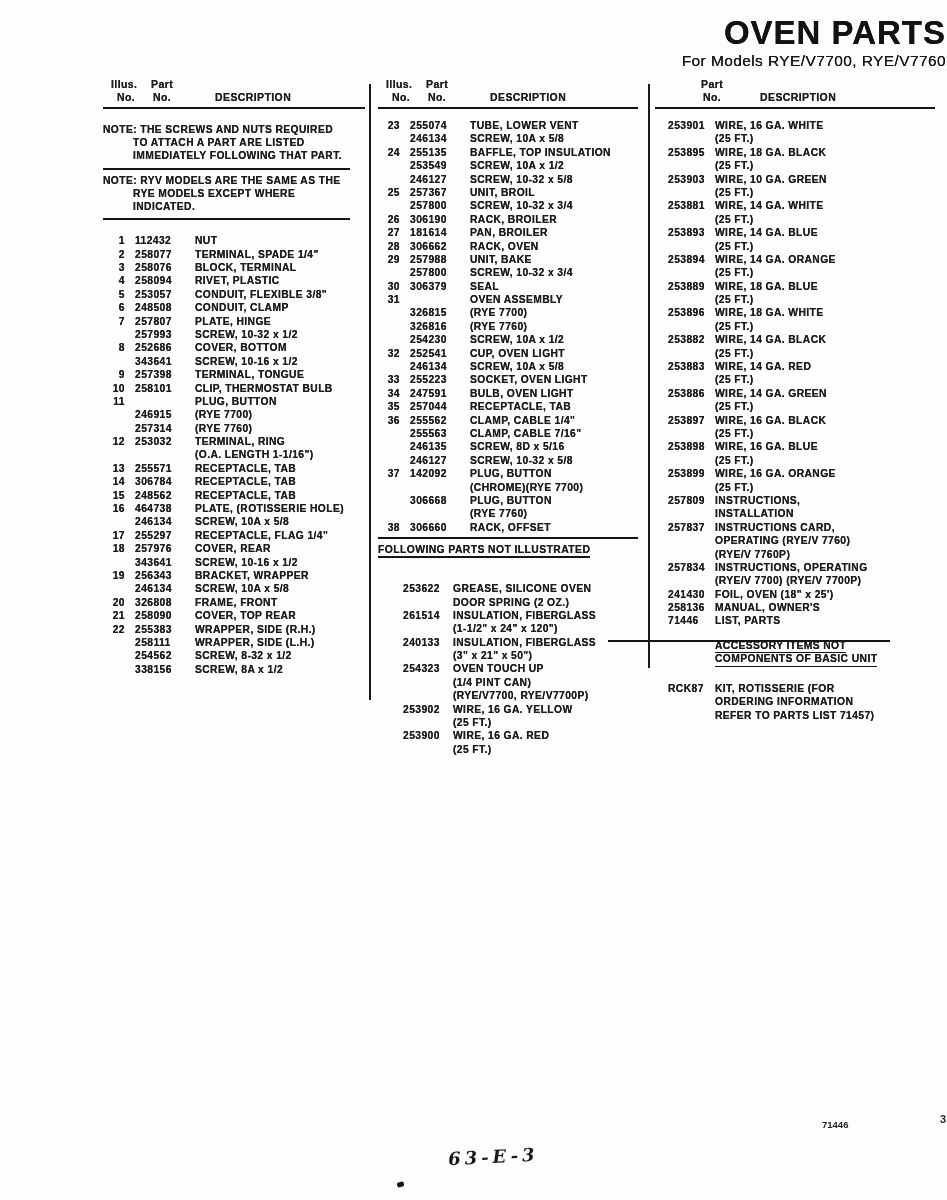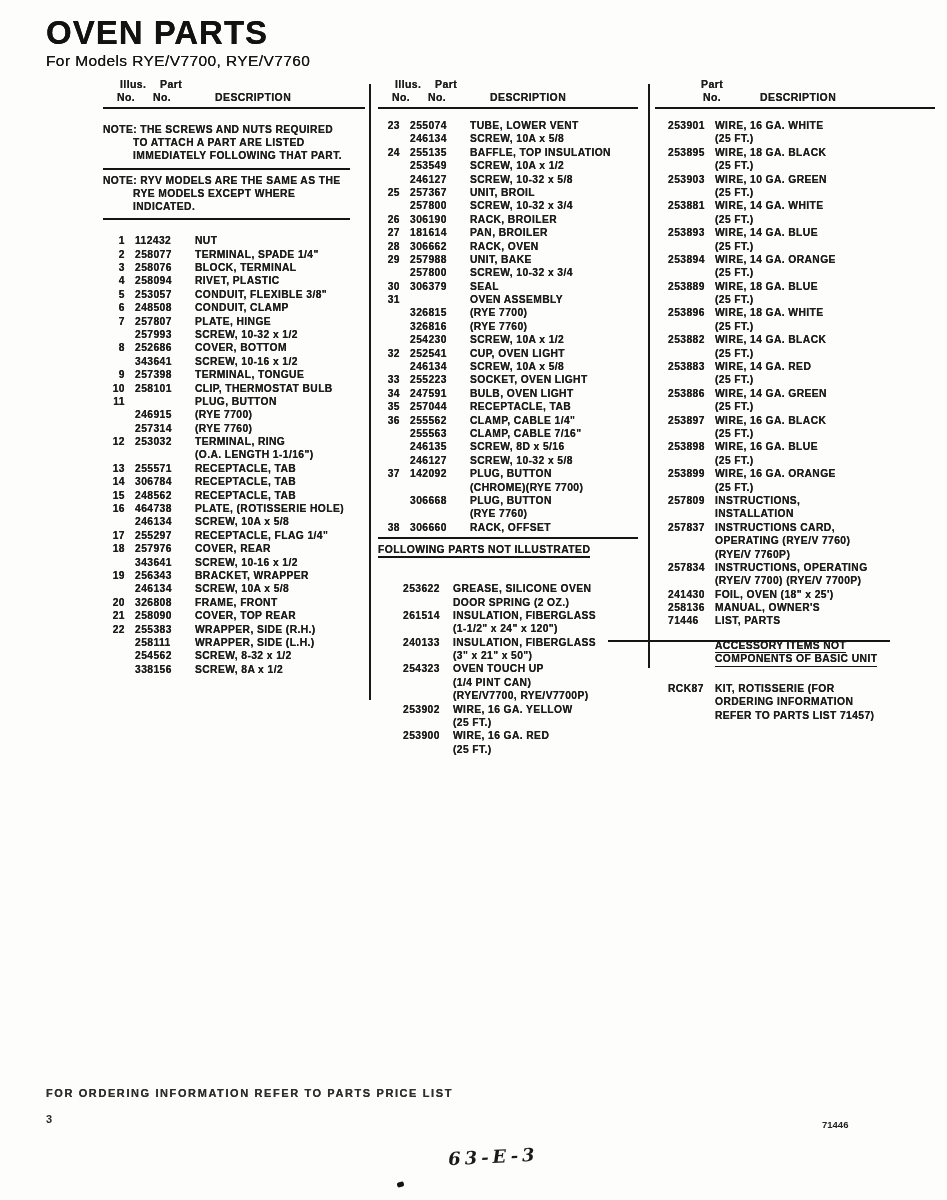--- a/index.html
+++ b/index.html
@@ -7,33 +7,33 @@
   body {
     position:relative;
     background:#fdfdfb;
     font-family:"Liberation Sans","DejaVu Sans",sans-serif;
     color:#1d1d1d;
     overflow:hidden;
   }
   .sheet { position:absolute; inset:0; }
 
   
-  .center-wrap { position:absolute; left:46px; width:900px; text-align:left; }
+  .center-wrap { position:absolute; left:46px; width:900px; text-align:right; }
   .title { top:14px; font-size:33px; font-weight:bold; letter-spacing:1px; color:#121212; text-shadow:0 0 .6px #121212; }
   .subtitle { top:52px; font-size:15.5px; font-weight:normal; letter-spacing:.4px; color:#161616; text-shadow:0 0 .4px #161616; }
 
   
   .col { position:absolute; top:78px; font-size:10.3px; font-weight:bold; letter-spacing:.4px; text-shadow:0 0 .4px #222; }
   .col1 { left:103px; width:262px; }
   .col2 { left:378px; width:260px; }
   .col3 { left:655px; width:280px; }
 
   .col-head { border-bottom:2.2px solid #151515; padding-bottom:3px; font-size:10.5px; }
   .ch-l1, .ch-l2 { height:13px; line-height:13px; display:flex; white-space:nowrap; }
-  .col1 .ch-illus, .col2 .ch-illus { margin-left:17px; width:40px; }
+  .col1 .ch-illus, .col2 .ch-illus { margin-left:8px; width:40px; }
   .col1 .ch-no1,  .col2 .ch-no1  { margin-left:14px; width:36px; }
   .col1 .ch-no2,  .col2 .ch-no2  { width:62px; }
   .col3 .ch-part { margin-left:46px; }
   .col3 .ch-no1  { margin-left:48px; width:57px; }
 
   
   .notes { margin-top:10px; }
   .note {
     width:247px;
     padding:4px 0 5px 30px;
@@ -688,19 +688,18 @@
             <span class="w-part"></span>
             <span class="w-desc">REFER TO PARTS LIST 71457)</span>
           </div>
         </div>
     </div>
   </div>
 
   <div class="vline vline1"></div>
   <div class="vline vline2"></div>
 
-  <div class="center-wrap footer-line">FOR ORDERING INFORMATION REFER TO PARTS PRICE LIST</div>
   <div class="center-wrap page-number">3</div>
   <div class="doc-number">71446</div>
   <div class="handwriting">63-E-3</div>
   <div class="smudge"></div>
 
 </div>
 
 </body></html>

